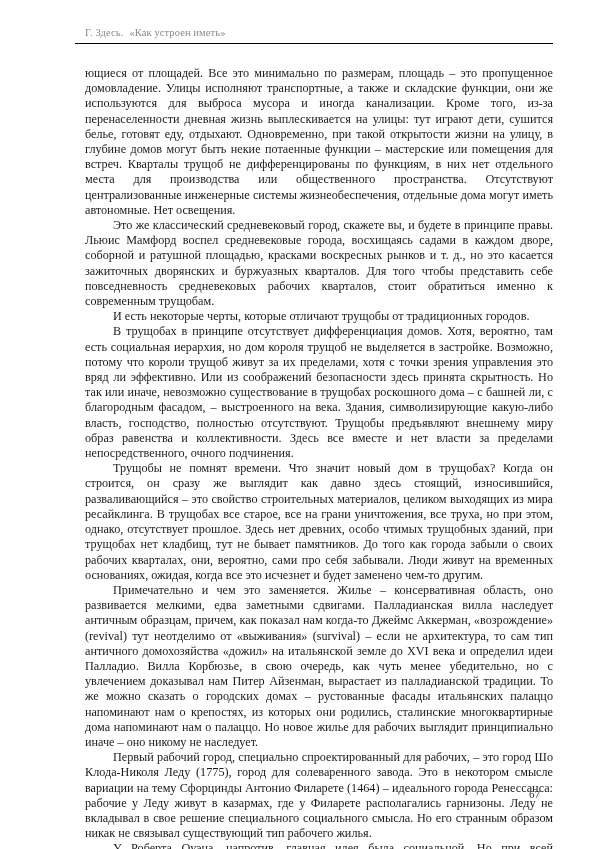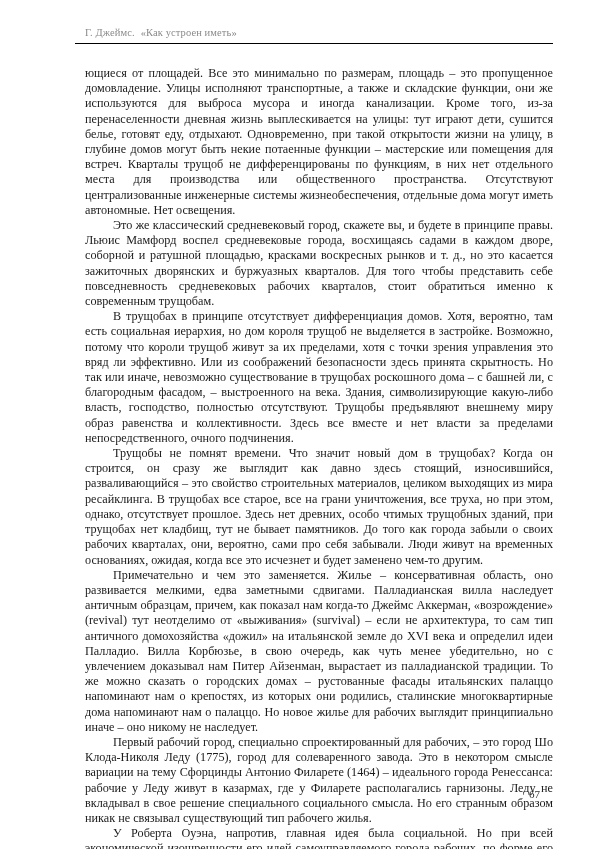--- a/index.html
+++ b/index.html
@@ -58,27 +58,28 @@
       left: 529px;
       top: 788px;
       font-size: 11px;
       color: #333333;
     }
   </style>
 </head>
 <body>
 
 <div class="running-head">
-  <span>Г. Джеймс.</span><span class="sep"></span><span>«Как устроен иметь»</span>
+  <span>Г. Здесь.</span><span class="sep"></span><span>«Как устроен иметь»</span>
 </div>
 <div class="head-rule"></div>
 
 <div class="body-text">
   <p>ющиеся от площадей. Все это минимально по размерам, площадь – это пропущенное домовладение. Улицы исполняют транспортные, а также и складские функции, они же используются для выброса мусора и иногда канализации. Кроме того, из-за перенаселенности дневная жизнь выплескивается на улицы: тут играют дети, сушится белье, готовят еду, отдыхают. Одновременно, при такой открытости жизни на улицу, в глубине домов могут быть некие потаенные функции – мастерские или помещения для встреч. Кварталы трущоб не дифференцированы по функциям, в них нет отдельного места для производства или общественного пространства. Отсутствуют централизованные инженерные системы жизнеобеспечения, отдельные дома могут иметь автономные. Нет освещения.</p>
   <p class="indent">Это же классический средневековый город, скажете вы, и будете в принципе правы. Льюис Мамфорд воспел средневековые города, восхищаясь садами в каждом дворе, соборной и ратушной площадью, красками воскресных рынков и т. д., но это касается зажиточных дворянских и буржуазных кварталов. Для того чтобы представить себе повседневность средневековых рабочих кварталов, стоит обратиться именно к современным трущобам.</p>
+  <p class="indent">И есть некоторые черты, которые отличают трущобы от традиционных городов.</p>
   <p class="indent">В трущобах в принципе отсутствует дифференциация домов. Хотя, вероятно, там есть социальная иерархия, но дом короля трущоб не выделяется в застройке. Возможно, потому что короли трущоб живут за их пределами, хотя с точки зрения управления это вряд ли эффективно. Или из соображений безопасности здесь принята скрытность. Но так или иначе, невозможно существование в трущобах роскошного дома – с башней ли, с благородным фасадом, – выстроенного на века. Здания, символизирующие какую-либо власть, господство, полностью отсутствуют. Трущобы предъявляют внешнему миру образ равенства и коллективности. Здесь все вместе и нет власти за пределами непосредственного, очного подчинения.</p>
   <p class="indent">Трущобы не помнят времени. Что значит новый дом в трущобах? Когда он строится, он сразу же выглядит как давно здесь стоящий, износившийся, разваливающийся – это свойство строительных материалов, целиком выходящих из мира ресайклинга. В трущобах все старое, все на грани уничтожения, все труха, но при этом, однако, отсутствует прошлое. Здесь нет древних, особо чтимых трущобных зданий, при трущобах нет кладбищ, тут не бывает памятников. До того как города забыли о своих рабочих кварталах, они, вероятно, сами про себя забывали. Люди живут на временных основаниях, ожидая, когда все это исчезнет и будет заменено чем-то другим.</p>
   <p class="indent">Примечательно и чем это заменяется. Жилье – консервативная область, оно развивается мелкими, едва заметными сдвигами. Палладианская вилла наследует античным образцам, причем, как показал нам когда-то Джеймс Аккерман, «возрождение» (revival) тут неотделимо от «выживания» (survival) – если не архитектура, то сам тип античного домохозяйства «дожил» на итальянской земле до XVI века и определил идеи Палладио. Вилла Корбюзье, в свою очередь, как чуть менее убедительно, но с увлечением доказывал нам Питер Айзенман, вырастает из палладианской традиции. То же можно сказать о городских домах – рустованные фасады итальянских палаццо напоминают нам о крепостях, из которых они родились, сталинские многоквартирные дома напоминают нам о палаццо. Но новое жилье для рабочих выглядит принципиально иначе – оно никому не наследует.</p>
   <p class="indent">Первый рабочий город, специально спроектированный для рабочих, – это город Шо Клода-Николя Леду (1775), город для солеваренного завода. Это в некотором смысле вариации на тему Сфорцинды Антонио Филарете (1464) – идеального города Ренессанса: рабочие у Леду живут в казармах, где у Филарете располагались гарнизоны. Леду не вкладывал в свое решение специального социального смысла. Но его странным образом никак не связывал существующий тип рабочего жилья.</p>
   <p class="indent">У Роберта Оуэна, напротив, главная идея была социальной. Но при всей экономической изощренности его идей самоуправляемого города рабочих, по форме его поселения это наив-</p>
 </div>
 
 <div class="page-number">67</div>
 
 </body></html>

